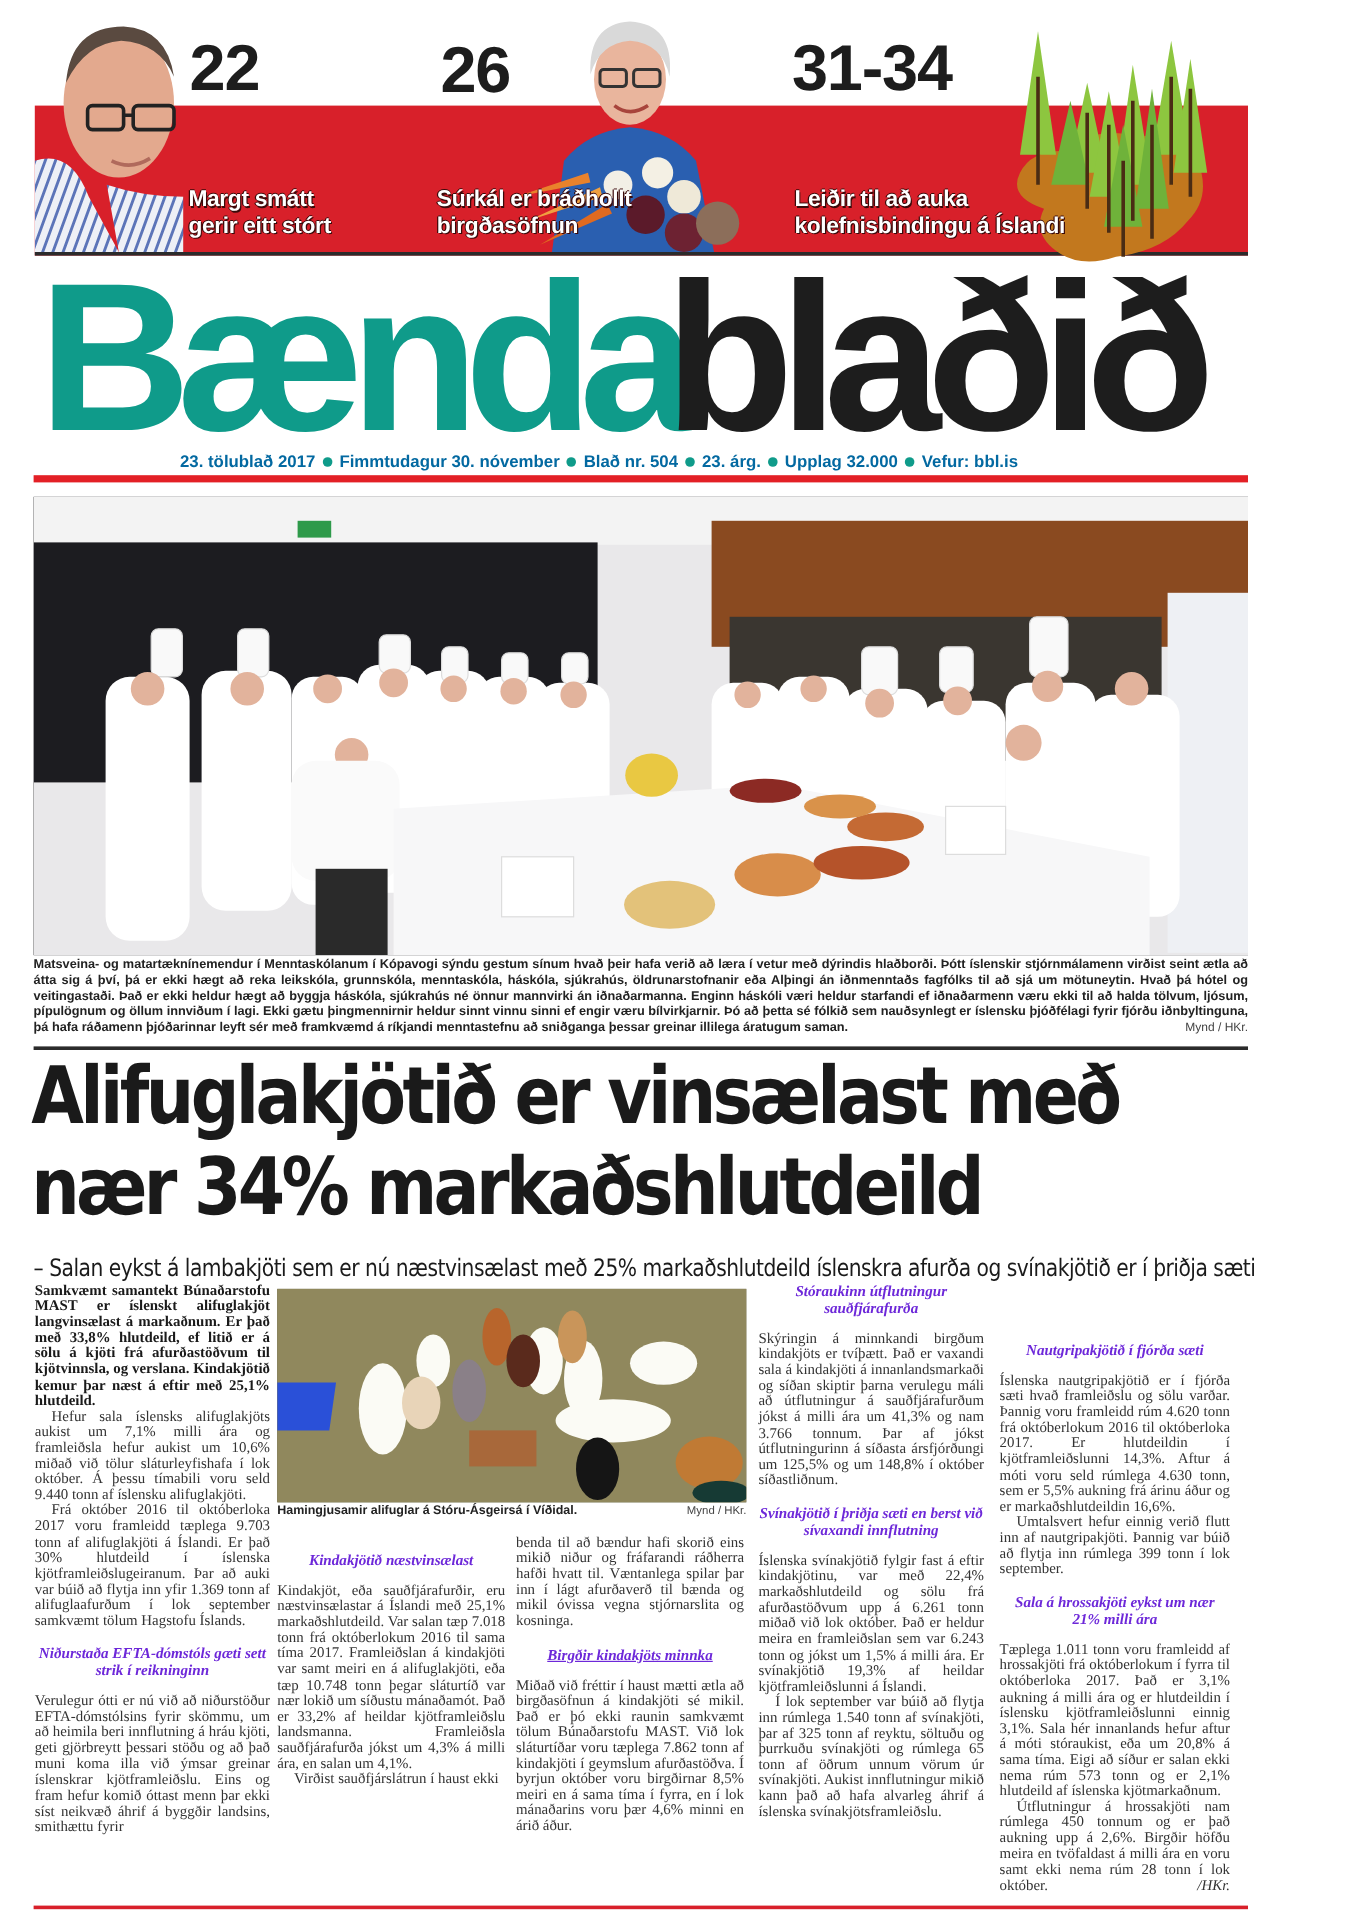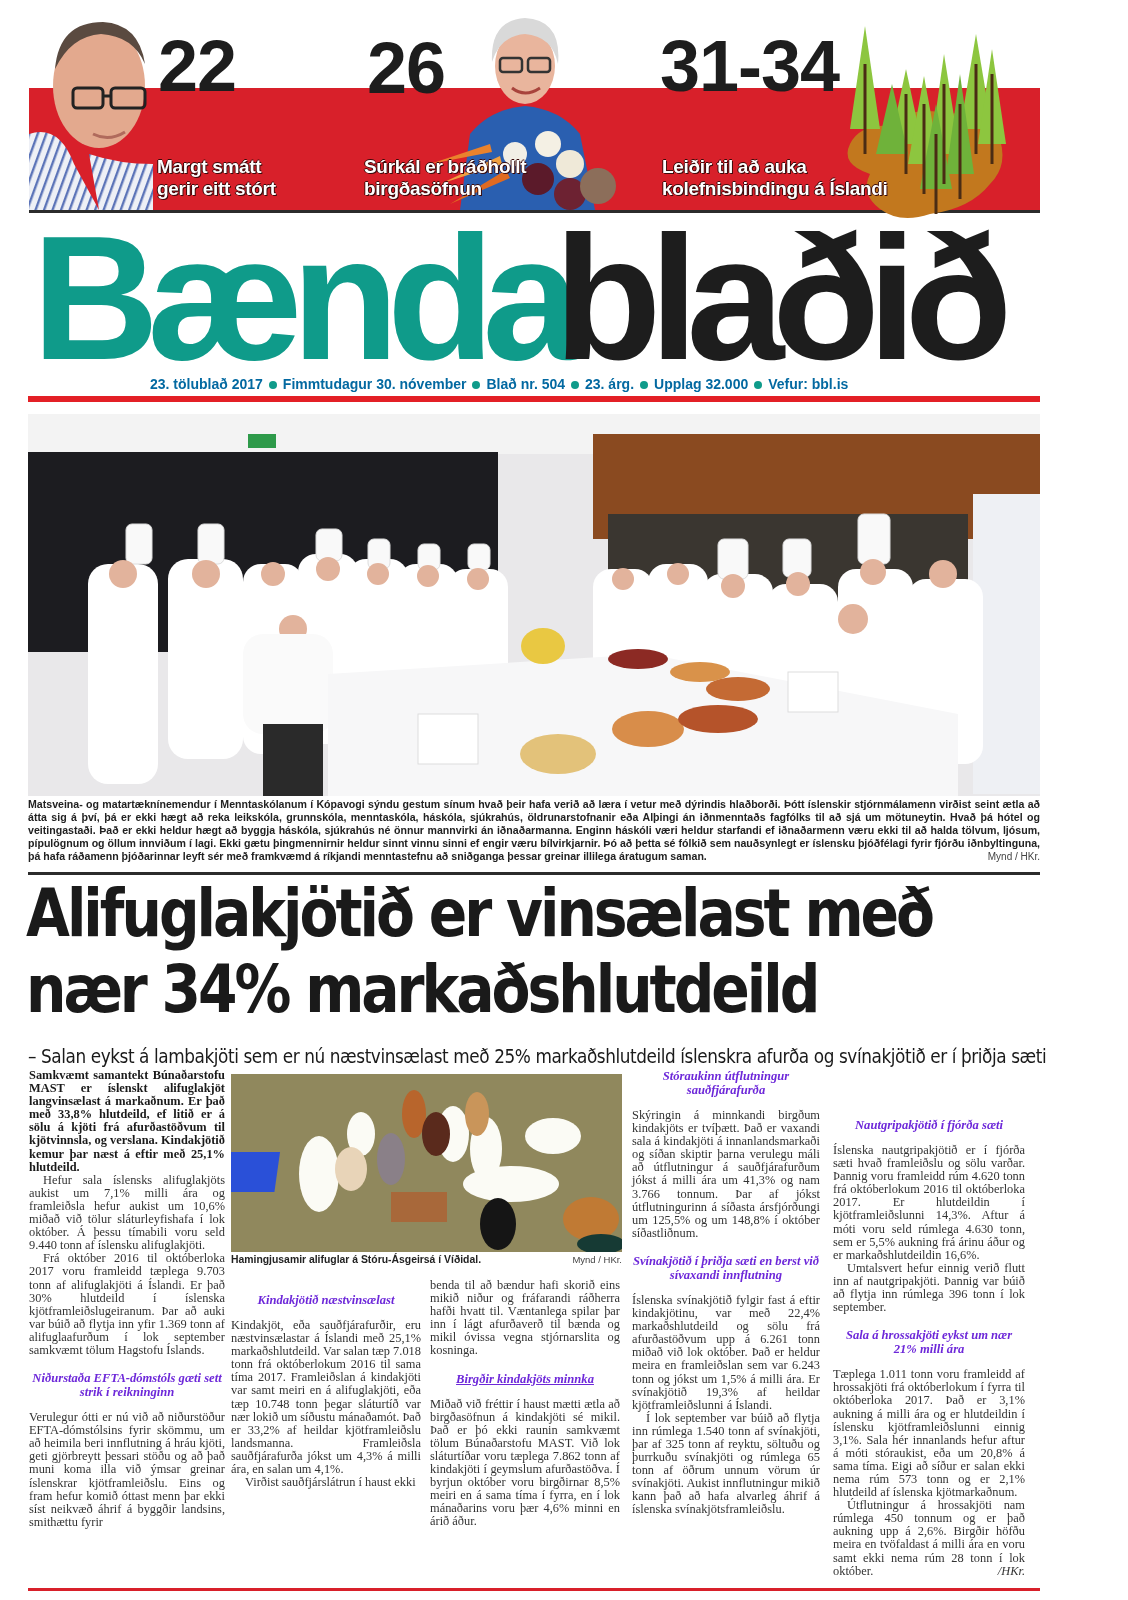--- a/index.html
+++ b/index.html
@@ -1,21 +1,21 @@
 <!DOCTYPE html>
 <html><head>
 <meta charset="utf-8">
 <style>
   html, body { margin:0; padding:0; background:#fff; }
   body { width:1128px; height:1600px; position:relative; overflow:hidden; font-family:"Liberation Serif", serif; color:#1a1a1a; }
   .abs { position:absolute; }
 
   
   #banner { left:29px; top:88px; width:1011px; height:122px; background:#d8202a; border-bottom:3px solid #2b2b2b; }
-  .teaser-num { position:absolute; font-family:"Liberation Sans", sans-serif; font-weight:bold; font-size:72px; color:#1d1d1d; letter-spacing:-1px; line-height:1; }
+  .teaser-num { position:absolute; font-family:"Liberation Sans", sans-serif; font-weight:bold; font-size:54px; color:#1d1d1d; letter-spacing:-1px; line-height:1; }
   .teaser-text { position:absolute; font-family:"Liberation Sans", sans-serif; font-weight:bold; font-size:19px; line-height:22px; color:#fff; text-shadow:1px 1px 0 #3a0a0a, -1px 0 0 #3a0a0a, 0 -1px 0 #3a0a0a; letter-spacing:-0.3px; }
 
   .portrait { position:absolute; overflow:hidden; }
 
   
   #masthead { left:28px; top:222px; width:1012px; height:152px; }
   .logo { position:absolute; top:-12px; font-family:"Liberation Sans", sans-serif; font-weight:bold; font-size:176px; letter-spacing:-12px; line-height:1; transform:scaleX(1.0); }
   #infoline { left:150px; top:376px; width:760px; font-family:"Liberation Sans", sans-serif; font-weight:bold; font-size:14px; color:#0369a1; white-space:nowrap; }
   .dot { display:inline-block; width:8px; height:8px; background:#0f9b8a; border-radius:50%; margin:0 6px 1px 6px; vertical-align:middle; }
   #red-rule { left:28px; top:396px; width:1012px; height:6px; background:#e32026; }
@@ -284,19 +284,19 @@
   <h3 class="first">Stóraukinn útflutningur sauðfjárafurða</h3>
   <p class="noindent">Skýringin á minnkandi birgðum kindakjöts er tvíþætt. Það er vaxandi sala á kindakjöti á innanlandsmarkaði og síðan skiptir þarna verulegu máli að útflutningur á sauðfjárafurðum jókst á milli ára um 41,3% og nam 3.766 tonnum. Þar af jókst útflutningurinn á síðasta ársfjórðungi um 125,5% og um 148,8% í október síðastliðnum.</p>
   <h3 style="margin-top:14px;">Svínakjötið í þriðja sæti en berst við sívaxandi innflutning</h3>
   <p class="noindent">Íslenska svínakjötið fylgir fast á eftir kindakjötinu, var með 22,4% markaðshlutdeild og sölu frá afurðastöðvum upp á 6.261 tonn miðað við lok október. Það er heldur meira en framleiðslan sem var 6.243 tonn og jókst um 1,5% á milli ára. Er svínakjötið 19,3% af heildar kjötframleiðslunni á Íslandi.</p>
   <p>Í lok september var búið að flytja inn rúmlega 1.540 tonn af svínakjöti, þar af 325 tonn af reyktu, söltuðu og þurrkuðu svínakjöti og rúmlega 65 tonn af öðrum unnum vörum úr svínakjöti. Aukist innflutningur mikið kann það að hafa alvarleg áhrif á íslenska svínakjötsframleiðslu.</p>
 </div>
 
 <div class="col" style="left:833px;top:1118px;width:192px;">
   <h3 class="first">Nautgripakjötið í fjórða sæti</h3>
   <p class="noindent">Íslenska nautgripakjötið er í fjórða sæti hvað framleiðslu og sölu varðar. Þannig voru framleidd rúm 4.620 tonn frá októberlokum 2016 til októberloka 2017. Er hlutdeildin í kjötframleiðslunni 14,3%. Aftur á móti voru seld rúmlega 4.630 tonn, sem er 5,5% aukning frá árinu áður og er markaðshlutdeildin 16,6%.</p>
-  <p>Umtalsvert hefur einnig verið flutt inn af nautgripakjöti. Þannig var búið að flytja inn rúmlega 396 tonn í lok september.</p>
+  <p>Umtalsvert hefur einnig verið flutt inn af nautgripakjöti. Þannig var búið að flytja inn rúmlega 399 tonn í lok september.</p>
   <h3 style="margin-top:14px;font-style:italic;">Sala á hrossakjöti eykst um nær 21% milli ára</h3>
   <p class="noindent">Tæplega 1.011 tonn voru framleidd af hrossakjöti frá októberlokum í fyrra til októberloka 2017. Það er 3,1% aukning á milli ára og er hlutdeildin í íslensku kjötframleiðslunni einnig 3,1%. Sala hér innanlands hefur aftur á móti stóraukist, eða um 20,8% á sama tíma. Eigi að síður er salan ekki nema rúm 573 tonn og er 2,1% hlutdeild af íslenska kjötmarkaðnum.</p>
   <p><span>Útflutningur á hrossakjöti nam rúmlega 450 tonnum og er það aukning upp á 2,6%. Birgðir höfðu meira en tvöfaldast á milli ára en voru samt ekki nema rúm 28 tonn í lok október.</span> <span style="float:right;font-style:italic;">/HKr.</span></p>
 </div>
 
 <div id="bottom-rule" class="abs"></div>
 
 </body></html>

